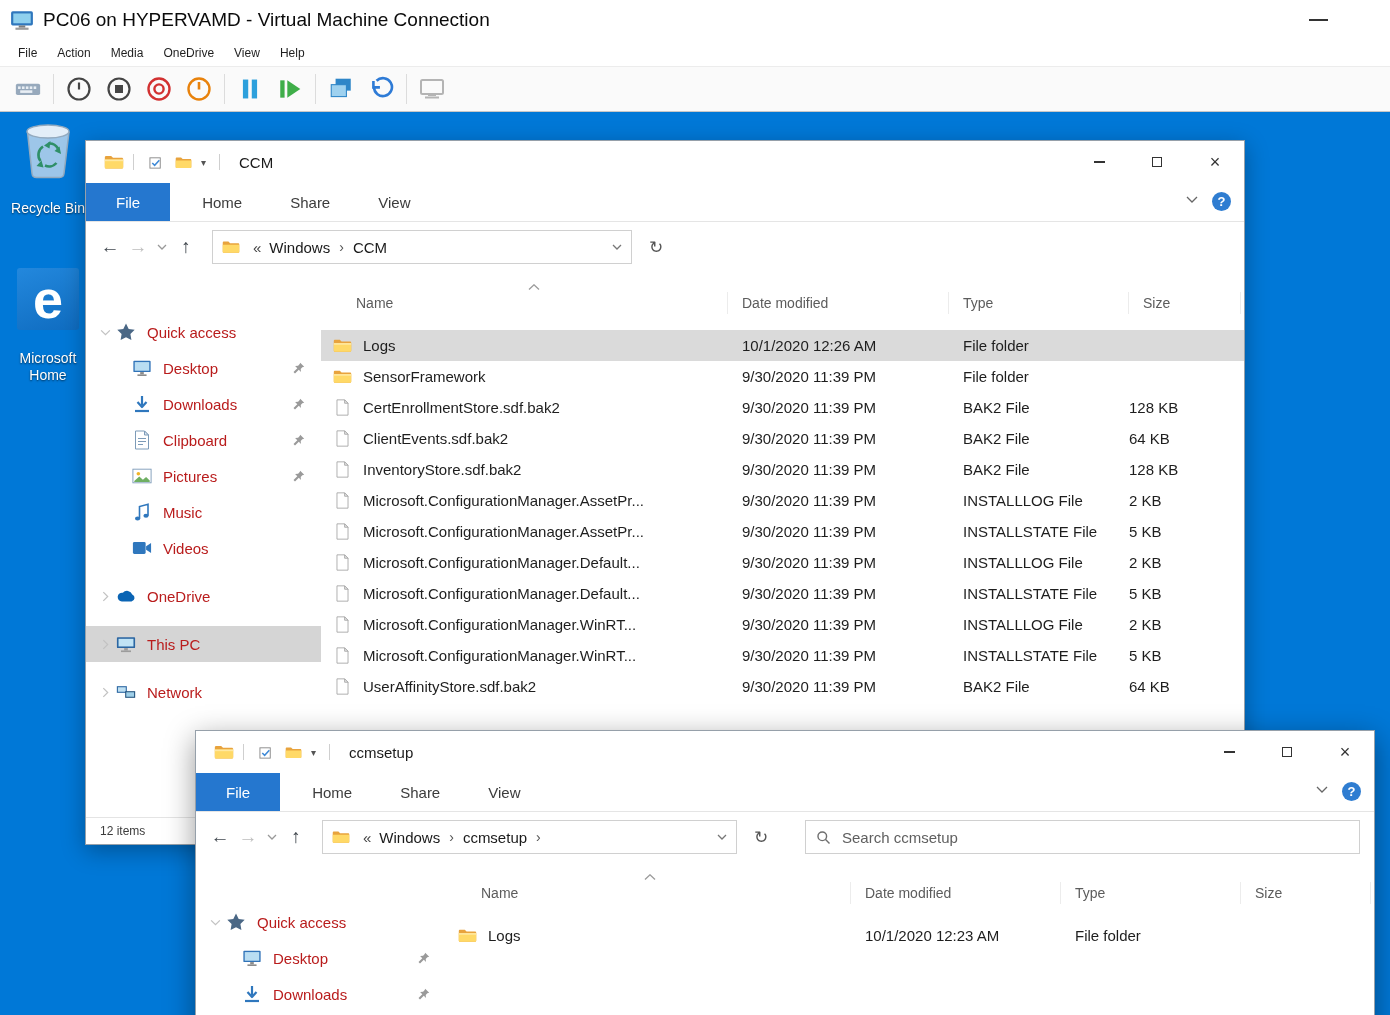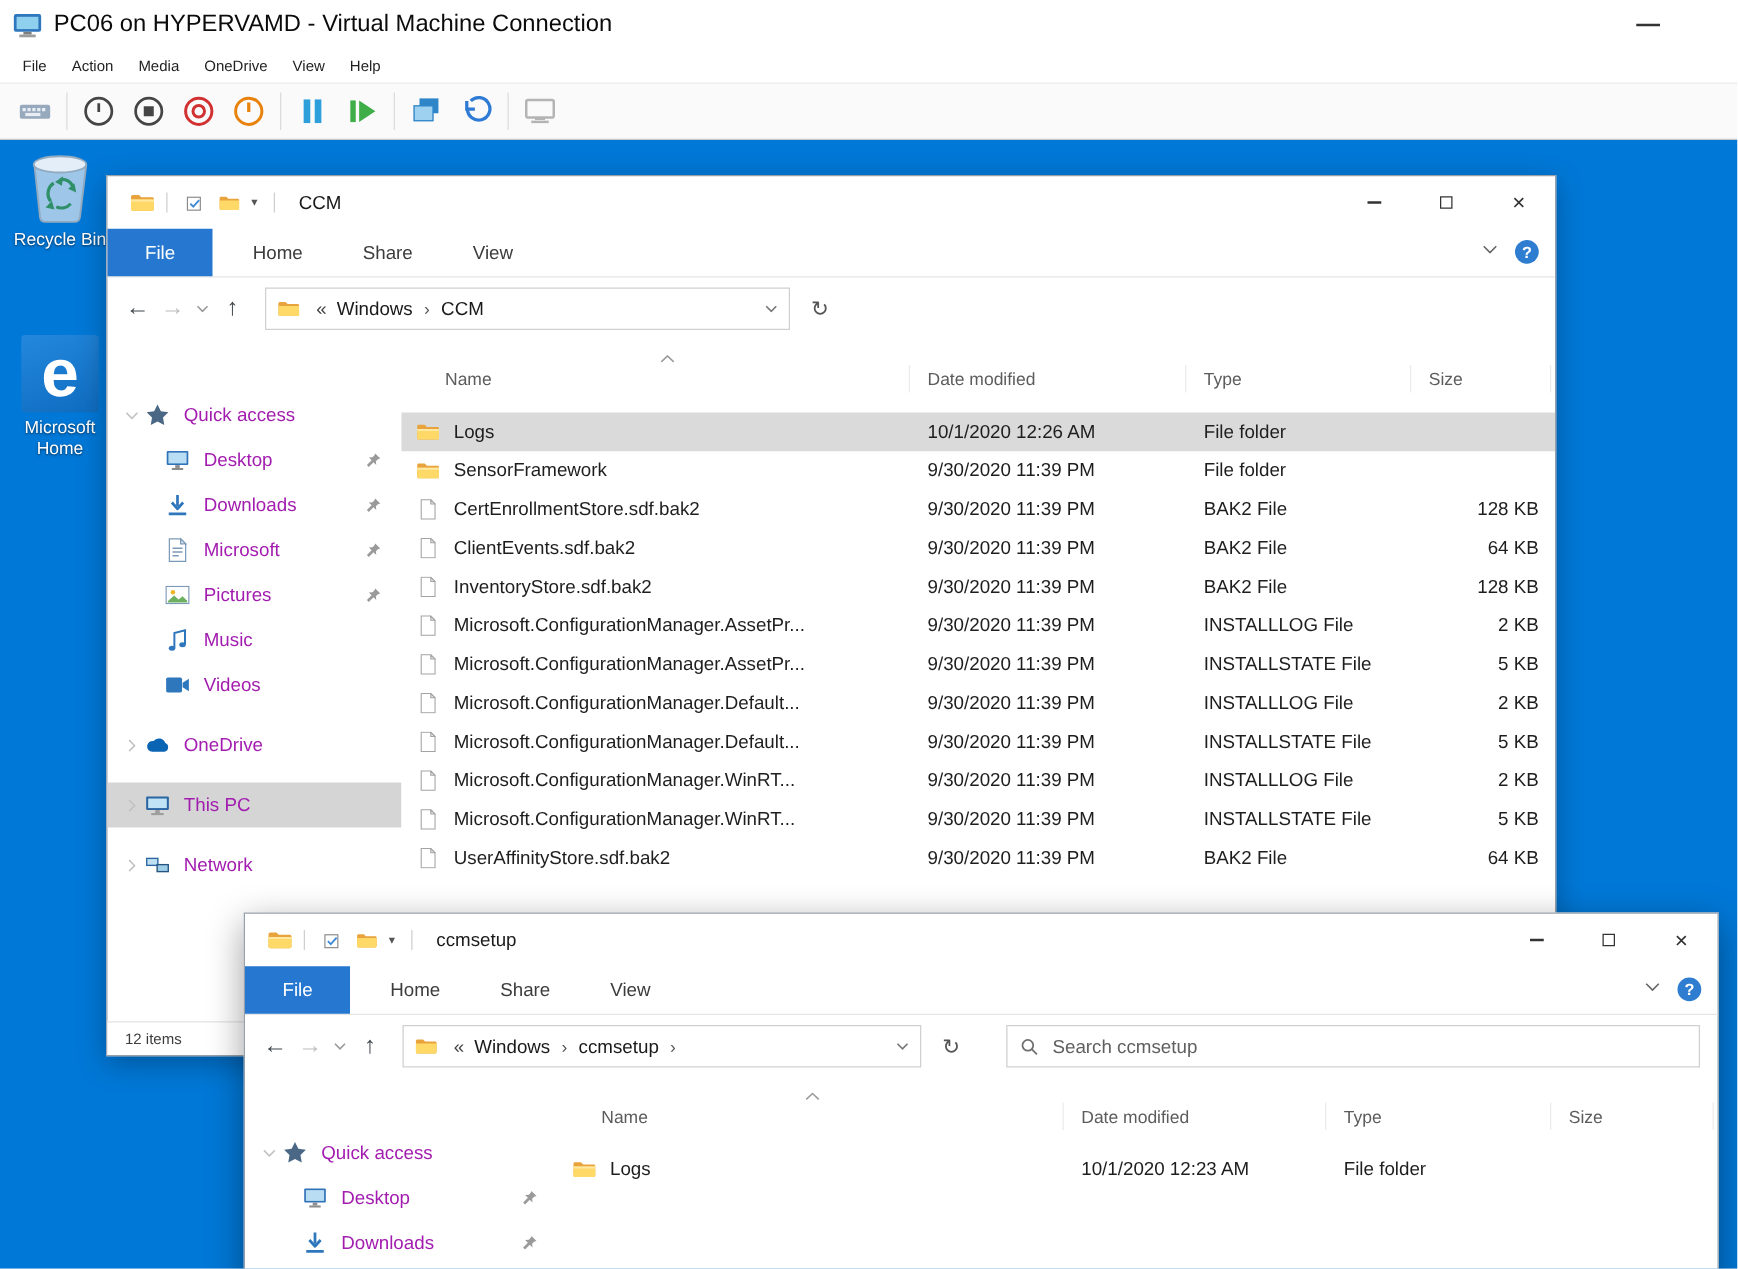--- a/index.html
+++ b/index.html
@@ -20,21 +20,21 @@
               border-top:1px solid #ececec;border-bottom:1px solid #c7c7c7;display:flex;
               align-items:center;padding-left:8px;box-sizing:border-box}
   .tbtn{width:40px;height:40px;display:flex;align-items:center;justify-content:center}
   .tbtn svg{width:26px;height:26px}
   .tb-sep{width:1px;height:30px;background:#dcdcdc;margin:0 5px}
 
   
   .desktop{position:absolute;top:112px;left:0;width:1390px;height:903px;background:#0078D7;overflow:hidden}
   .dicon{position:absolute;text-align:center}
   .dicon-img{display:flex;justify-content:center}
-  .dicon-label{margin-top:3px;font-size:14px;color:#fff;line-height:1.2;
+  .dicon-label{margin-top:20px;font-size:14px;color:#fff;line-height:1.2;
                text-shadow:0 1px 2px rgba(0,0,0,.65)}
   .edge-tile{width:62px;height:62px;border-radius:3px;margin:0 auto;
              background:linear-gradient(160deg,#2388dd,#0f6cc0);
              display:flex;align-items:center;justify-content:center}
   .edge-e{font-size:54px;font-weight:bold;color:#fff;line-height:1}
 
   
   .explorer{position:absolute;background:#fff;border:1px solid #96a0aa;display:flex;
             flex-direction:column;box-sizing:border-box}
   .win1{left:85px;top:28px;width:1160px;height:705px;box-shadow:0 6px 22px rgba(0,0,0,.30)}
@@ -91,21 +91,21 @@
   .win2 .ex-nav{width:250px}
   .nav-item{height:36px;display:flex;align-items:center;padding-left:12px}
   .nav-item.indent{padding-left:28px}
   .nav-item.gap{margin-top:12px}
   .nav-item.selected{background:#d5d5d5}
   .nav-chev{width:14px;display:flex;justify-content:center;flex:none}
   .nav-chev svg{width:7px;height:11px}
   .nav-chev.down svg{transform:rotate(90deg)}
   .nav-ic{width:22px;margin:0 9px 0 4px;display:flex;flex:none}
   .nav-ic svg{width:20px;height:20px}
-  .nav-label{font-size:15px;color:#a21caf;white-space:nowrap}
+  .nav-label{font-size:15px;color:#b91c1c;white-space:nowrap}
   .pin{margin-left:auto;margin-right:16px;display:flex}
   .pin svg{width:12px;height:12px}
 
   .ex-list{flex:1;padding-top:14px;position:relative;overflow:hidden}
   .ex-headers{height:34px;display:flex;align-items:center;position:relative}
   .hcell{font-size:14px;color:#5c5c5c;padding-left:14px;border-right:1px solid #ececec;
          height:22px;display:flex;align-items:center;box-sizing:border-box;white-space:nowrap}
   .hcell.col-name{padding-left:35px}
   .hcell.col-size{padding-left:14px}
   .sort-chev{position:absolute;top:-2px}
@@ -116,21 +116,21 @@
   .win2 .col-name{width:405px}.win2 .col-date{width:210px}.win2 .col-type{width:180px}.win2 .col-size{width:130px}
 
   .rows{margin-top:10px}
   .file-row{height:31px;display:flex;align-items:center}
   .file-row.selected{background:#dadada}
   .cell{font-size:15px;color:#1e1e1e;white-space:nowrap;overflow:hidden;box-sizing:border-box;flex:none}
   .cell.col-name{display:flex;align-items:center;padding-left:12px}
   .row-ic{width:22px;margin-right:8px;display:flex;flex:none}
   .row-ic svg{width:19px;height:17px}
   .cell.col-date,.cell.col-type{padding-left:14px}
-  .cell.col-size{text-align:right;padding-right:10px}
+  .cell.col-size{padding-right:10px}
 
   .ex-status{height:26px;flex:none;border-top:1px solid #e4e4e4;display:flex;align-items:center;
              padding-left:14px;font-size:12px;color:#3c3c3c;background:#fff}
 </style>
 </head>
 <body>
 
 <div class="vm-titlebar">
   <span class="vm-icon">
     <svg viewBox="0 0 22 22">
@@ -387,21 +387,21 @@
           </div>
           <div class="nav-item indent">
             <span class="nav-chev"></span>
             <span class="nav-ic">
               <svg viewBox="0 0 16 20">
                 <path d="M1.5 1h9l4 4v14h-13z" fill="#fff" stroke="#7d9bb8"></path>
                 <path d="M10.5 1v4h4z" fill="#dbe7f1" stroke="#7d9bb8"></path>
                 <path d="M4 8.5h8M4 11.5h8M4 14.5h5" stroke="#7d9bb8" stroke-width="1.2"></path>
               </svg>
             </span>
-            <span class="nav-label">Microsoft</span>
+            <span class="nav-label">Clipboard</span>
             <span class="pin">
               <svg viewBox="0 0 12 12">
                 <path d="M7.2.8l4 4-1.9.5-1.6 1.6.3 3-2.2-2.2L2 11.5.5 10l3.8-3.8L2.1 4l3-.3L6.7 2z" fill="#9a9a9a"></path>
               </svg>
             </span>
           </div>
           <div class="nav-item indent">
             <span class="nav-chev"></span>
             <span class="nav-ic">
               <svg viewBox="0 0 22 18">

